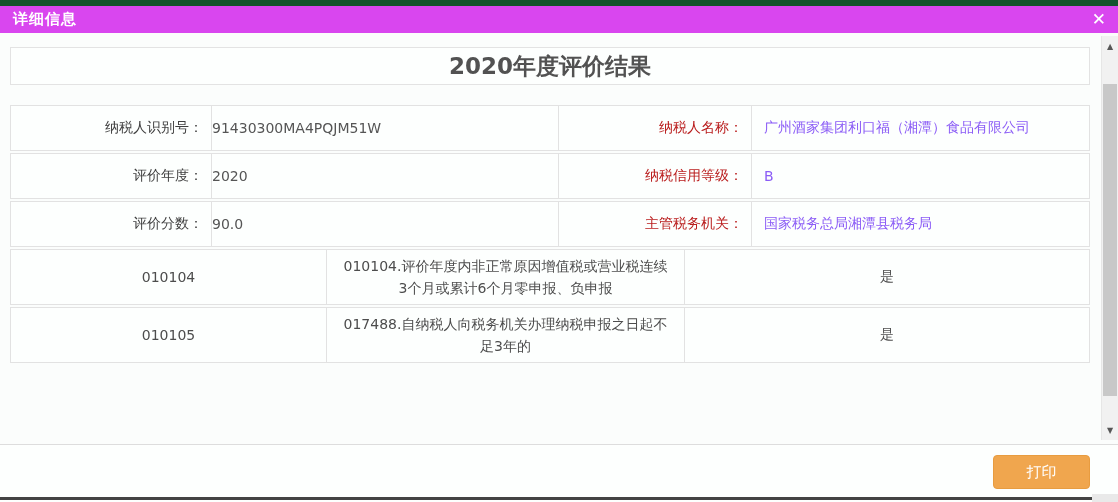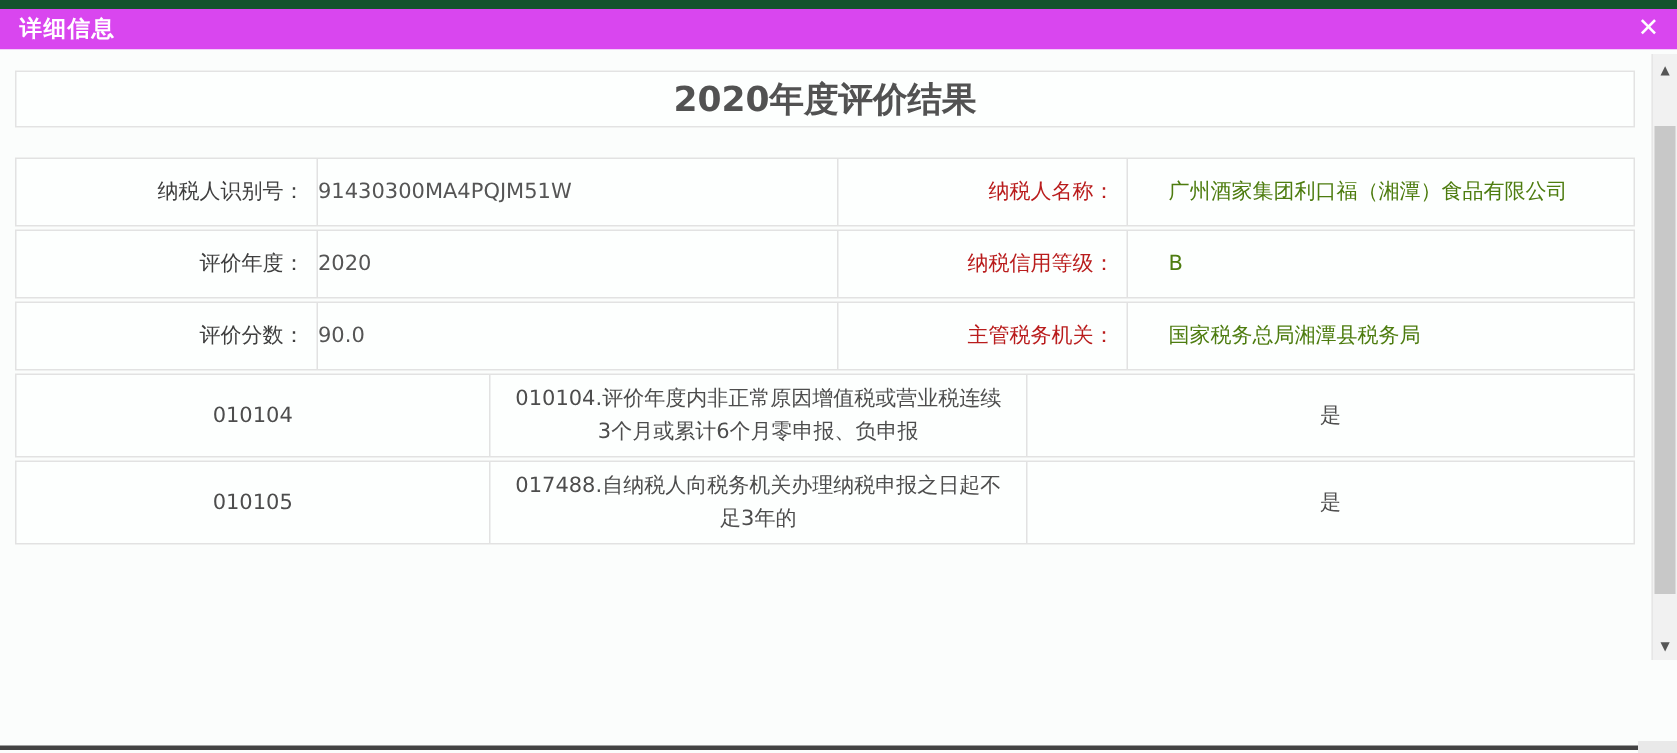--- a/index.html
+++ b/index.html
@@ -81,21 +81,21 @@
     align-items: center;
     border-left: 1px solid #e2e2e2;
     min-height: 44px;
     font-size: 14px;
     color: #4d4d4d;
   }
   .cell:first-child { border-left: none; }
   .cell.lbl   { width: 200px; justify-content: flex-end; padding-right: 8px; color: #3f3f3f; }
   .cell.val1  { width: 347px; padding-left: 0; color: #555; }
   .cell.lbl2  { width: 193px; justify-content: flex-end; padding-right: 8px; color: #b91c1c; }
-  .cell.val2  { flex: 1; padding-left: 27px; color: #4d7c0f; }
+  .cell.val2  { flex: 1; padding-left: 12px; color: #8b5cf6; }
   .cell.span-all {
     width: 100%;
     justify-content: center;
     min-height: 42px;
     color: #555;
   }
   .cell.c-code { width: 315px; justify-content: center; min-height: 41px; }
   .cell.c-name { width: 358px; justify-content: center; text-align: center;
                  padding: 5px 14px; line-height: 22px; min-height: 41px; }
   .cell.c-ded  { flex: 1; justify-content: center; min-height: 41px; }
@@ -220,16 +220,19 @@
       </div>
     </div>
 
     <div class="scrollbar">
       <div class="scroll-arrow up">▲</div>
       <div class="scroll-thumb"></div>
       <div class="scroll-arrow down">▼</div>
     </div>
   </div>
 
+  <div class="footer">
+    <button class="print-btn">打印</button>
+  </div>
 
   <div class="bottom-edge"></div>
   <div class="bottom-corner"></div>
 </div>
 
 </body></html>

